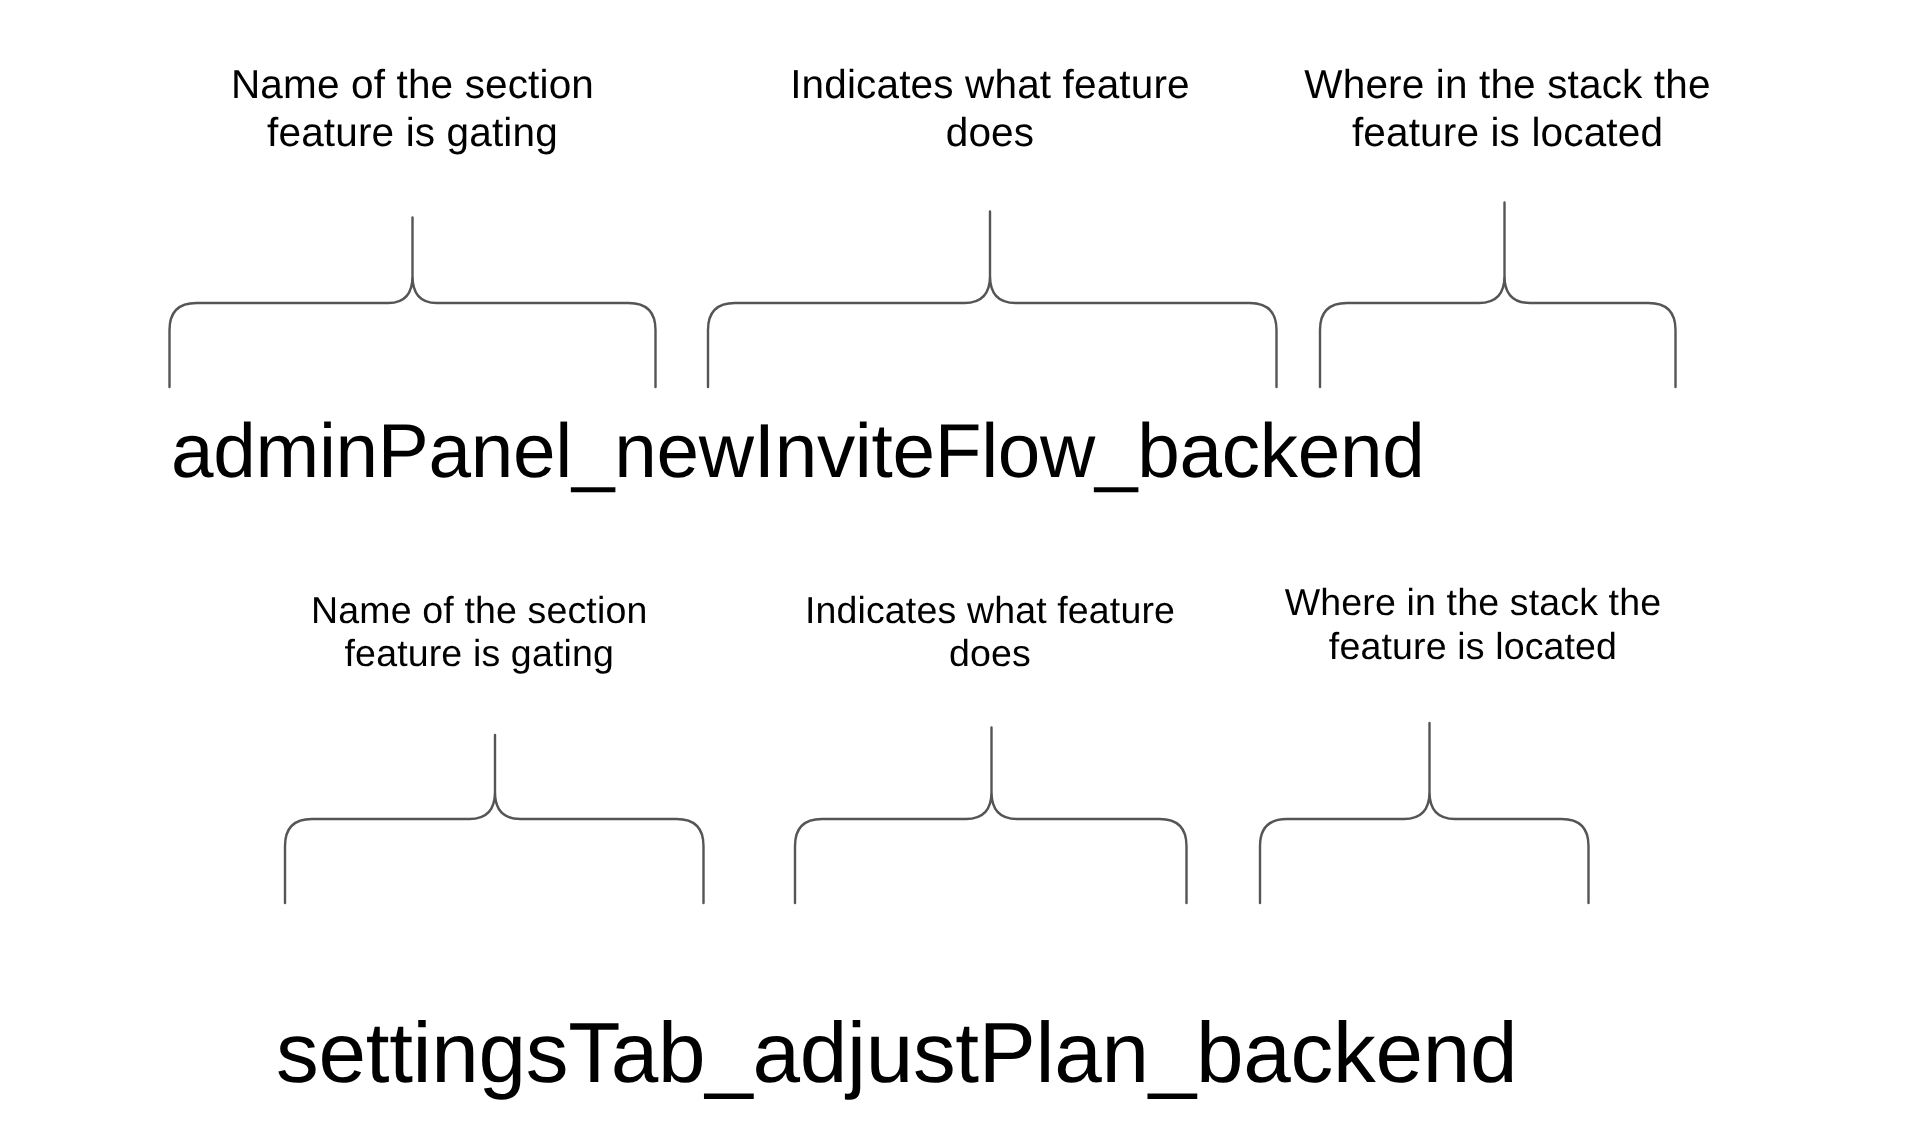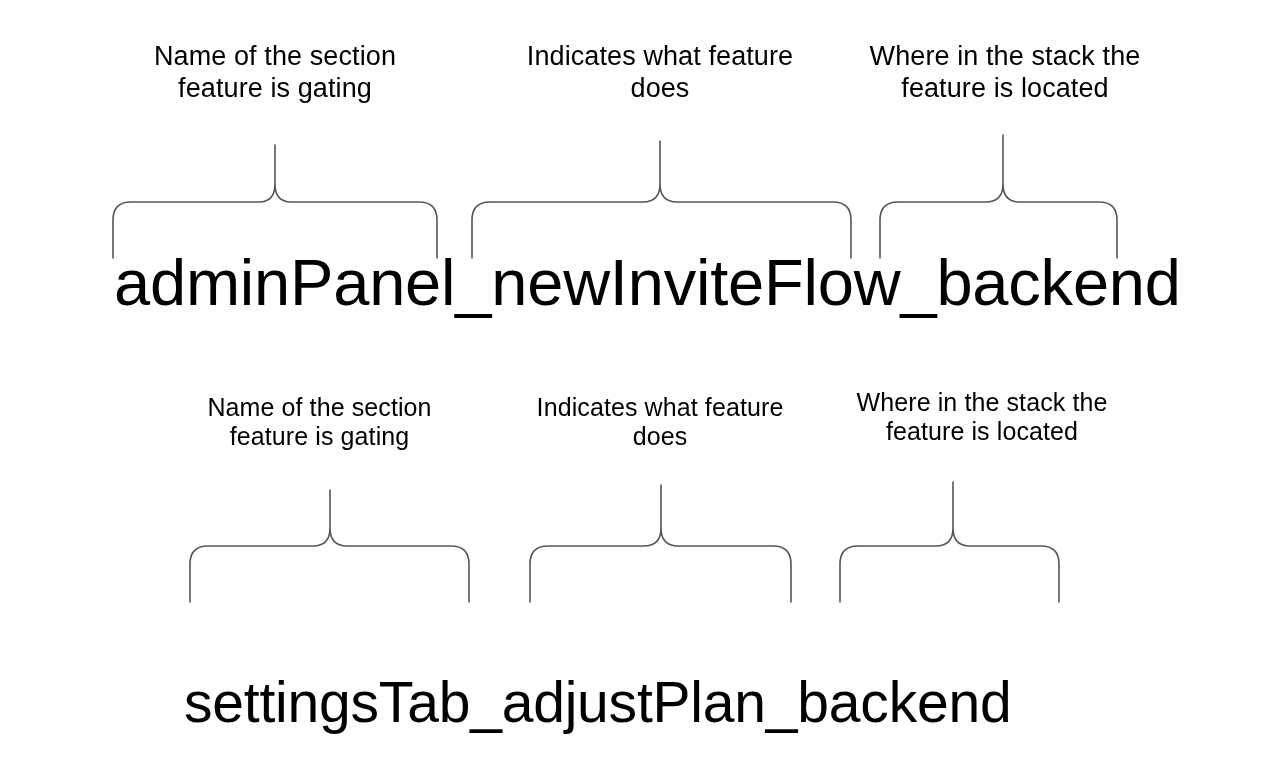--- a/index.html
+++ b/index.html
@@ -51,21 +51,21 @@
 
   
   #r1-label-0 { left: 95px;  top: 41px;  width: 360px; font-size: 27px; }
   #r1-label-1 { left: 480px; top: 41px;  width: 360px; font-size: 27px; }
   #r1-label-2 { left: 840px; top: 41px;  width: 330px; font-size: 27px; }
 
   #r1-brace-0 { left: 112px; top: 144px; }
   #r1-brace-1 { left: 471px; top: 140px; }
   #r1-brace-2 { left: 879px; top: 134px; }
 
-  #r1-flagtext { left: 114px; top: 245px; font-size: 65px; }
+  #r1-flagtext { left: 114px; top: 271px; font-size: 51px; }
 
   
   #r2-label-0 { left: 152px; top: 393px; width: 335px; font-size: 25px; }
   #r2-label-1 { left: 495px; top: 393px; width: 330px; font-size: 25px; }
   #r2-label-2 { left: 822px; top: 388px; width: 320px; font-size: 25px; }
 
   #r2-brace-0 { left: 189px; top: 489px; }
   #r2-brace-1 { left: 529px; top: 484px; }
   #r2-brace-2 { left: 839px; top: 481px; }
 

